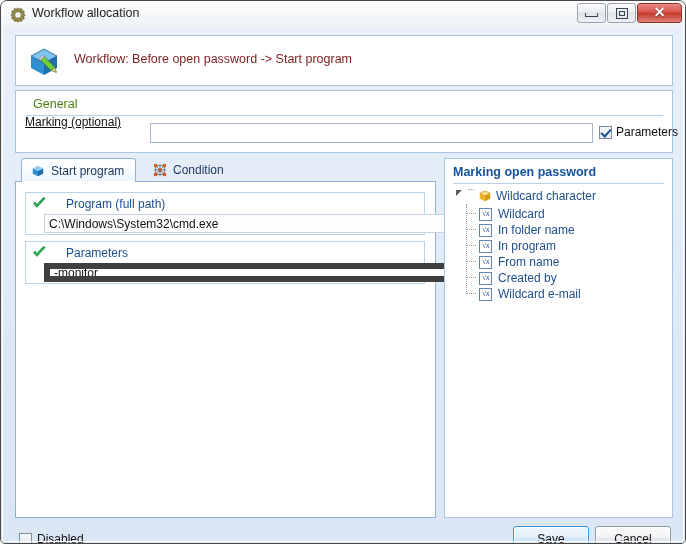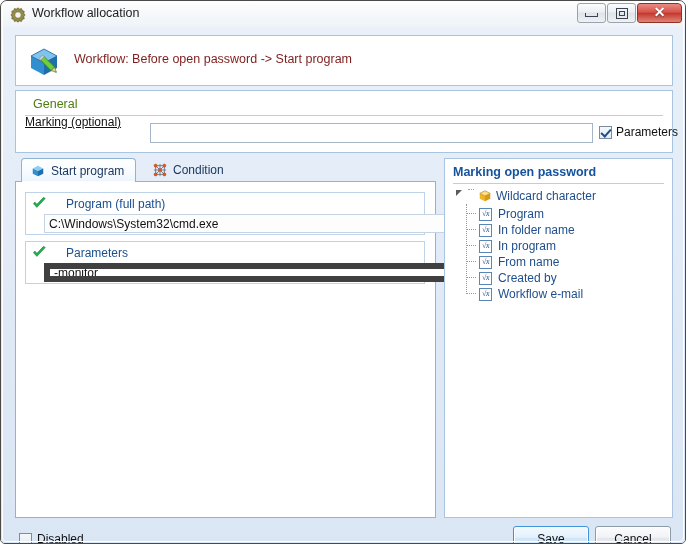--- a/index.html
+++ b/index.html
@@ -556,21 +556,21 @@
           </svg>
           <span class="tree-root-label">Wildcard character</span>
         </div>
 
         <div class="tree-children">
           <div class="tree-vline"></div>
 
           <div class="tree-item">
             <span class="tree-hline"></span>
             <span class="var-icon">√<i style="font-style:italic">x</i></span>
-            <span class="tree-item-label">Program</span>
+            <span class="tree-item-label">Wildcard</span>
           </div>
 
           <div class="tree-item">
             <span class="tree-hline"></span>
             <span class="var-icon">√<i style="font-style:italic">x</i></span>
             <span class="tree-item-label">In folder name</span>
           </div>
 
           <div class="tree-item">
             <span class="tree-hline"></span>
@@ -586,21 +586,21 @@
 
           <div class="tree-item">
             <span class="tree-hline"></span>
             <span class="var-icon">√<i style="font-style:italic">x</i></span>
             <span class="tree-item-label">Created by</span>
           </div>
 
           <div class="tree-item">
             <span class="tree-hline"></span>
             <span class="var-icon">√<i style="font-style:italic">x</i></span>
-            <span class="tree-item-label">Workflow e-mail</span>
+            <span class="tree-item-label">Wildcard e-mail</span>
           </div>
 
         </div>
       </div>
     </div>
 
     <div id="footer">
       <div id="disabled-wrap">
         <span class="cbx"></span>
         <span id="disabled-text">Disabled</span>

